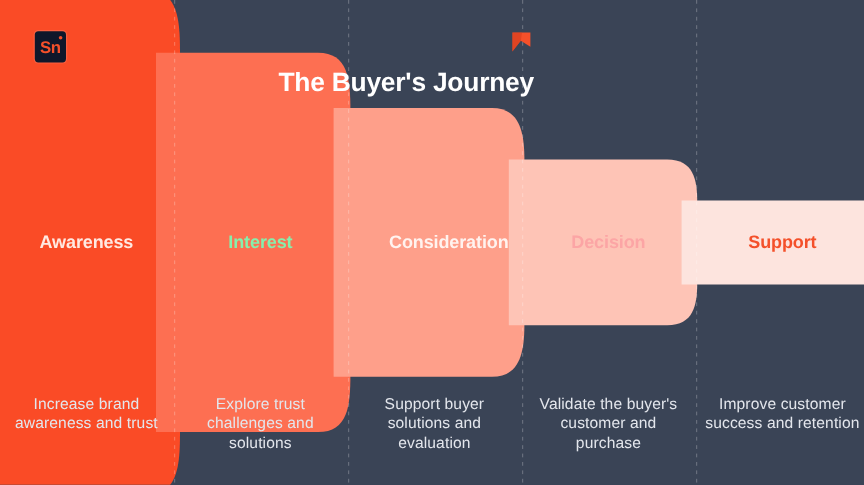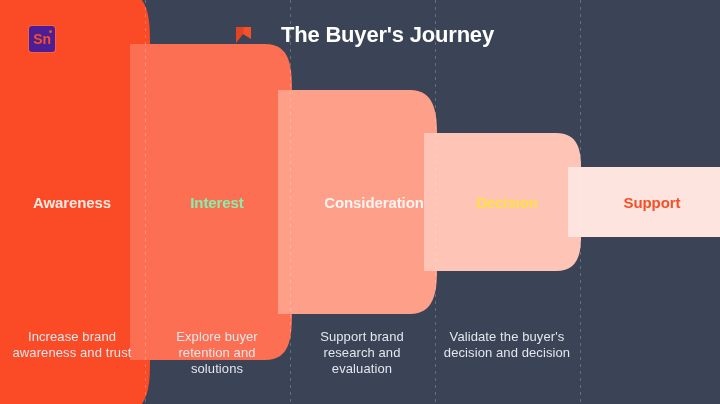--- a/index.html
+++ b/index.html
@@ -39,21 +39,21 @@
     letter-spacing:-.3px;line-height:1;
     position:relative;
   }
   .logo-dot{
     position:absolute;right:3px;top:4px;
     width:3px;height:3px;border-radius:50%;
     background:#f4502a;
   }
   .title-wrap{
     position:absolute;left:232px;top:24px;
-    display:flex;align-items:flex-end;gap:27px;
+    display:flex;align-items:flex-end;gap:12px;flex-direction:column;
   }
   .flag-icon{width:22px;height:22px;display:block;}
   .title{
     font-size:22px;font-weight:bold;color:#ffffff;
     letter-spacing:-.2px;line-height:1;
     white-space:nowrap;
   }
 
   
   .labels{
@@ -139,41 +139,42 @@
            L 568,237 Z" fill="#fde4de"></path>
     </g>
   </svg>
 
   <div class="divider" style="left:145px;"></div>
   <div class="divider" style="left:290px;"></div>
   <div class="divider" style="left:435px;"></div>
   <div class="divider" style="left:580px;"></div>
 
   <div class="header">
-    <div class="logo" style="background: #4c1d95;">
+    <div class="logo" style="background: #0f172a;">
       <span class="logo-text" style="color: rgb(244, 80, 42);">Sn</span>
       <span class="logo-dot"></span>
     </div>
 
     <div class="title-wrap">
       <svg class="flag-icon" viewBox="0 0 22 22">
         <path d="M4 3 L19 3 L19 15 L11 10 L4 19 Z" fill="#f4502a"></path>
         <path d="M4 3 L12 3 L11 10 L4 19 Z" fill="#d13a1c" opacity=".55"></path>
       </svg>
       <div class="title" style="color: rgb(255, 255, 255);">The Buyer's Journey</div>
     </div>
   </div>
 
   <div class="labels">
 
     <div class="stage-label" style="left: 0px; color: rgb(255, 233, 226);" id="lbl0">Awareness</div>
     <div class="stage-label" style="left: 145px; color: #86efac;" id="lbl1">Interest</div>
     <div class="stage-label" style="left: 302px; color: rgb(255, 243, 239);" id="lbl2">Consideration</div>
-    <div class="stage-label" style="left: 435px; color: #fde047;" id="lbl3">Decision</div>
+    <div class="stage-label" style="left: 435px; color: #fca5a5;" id="lbl3">Decision</div>
     <div class="stage-label" style="left: 580px; color: rgb(244, 80, 42);" id="lbl4">Support</div>
 
     <div class="desc" style="left:7px;">Increase brand awareness and trust</div>
-    <div class="desc" style="left:152px;">Explore buyer retention and solutions</div>
-    <div class="desc" style="left:297px;">Support brand research and evaluation</div>
-    <div class="desc" style="left:442px;">Validate the buyer's decision and decision</div>
+    <div class="desc" style="left:152px;">Explore trust challenges and solutions</div>
+    <div class="desc" style="left:297px;">Support buyer solutions and evaluation</div>
+    <div class="desc" style="left:442px;">Validate the buyer's customer and purchase</div>
+    <div class="desc" style="left:587px;">Improve customer success and retention</div>
   </div>
 
 </div>
 
 </body></html>

